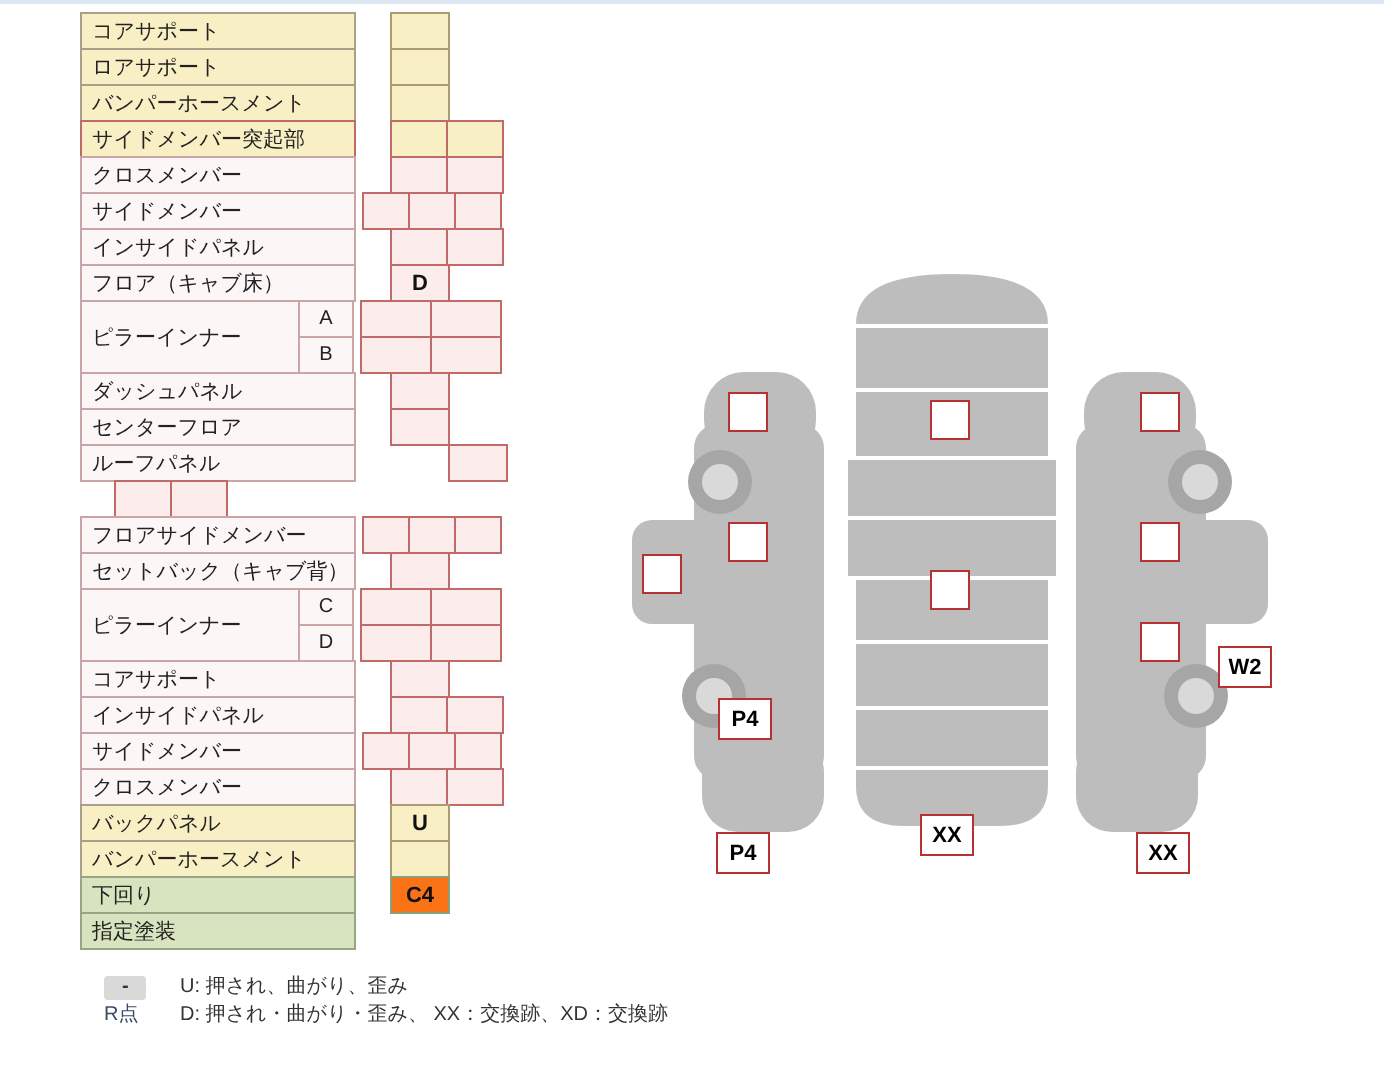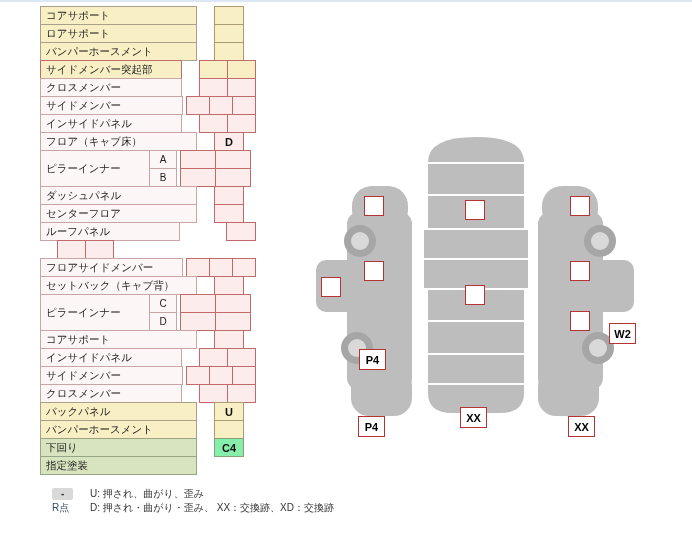--- a/index.html
+++ b/index.html
@@ -5,21 +5,21 @@
   html,body{margin:0;padding:0;background:#fff;}
   .stage{position:relative;width:692px;height:535px;background:#fff;overflow:hidden;
          font-family:"Liberation Sans",sans-serif;}
   .topline{position:absolute;left:0;top:0;width:692px;height:2px;background:#dde7f3;}
 
   
   .ptable{position:absolute;left:40px;top:6px;width:216px;}
   .trow{display:flex;height:19px;margin-top:-1px;}
   .trow:first-child{margin-top:0;}
   .trow.pillar{height:37px;}
-  .tlabel{width:157px;box-sizing:border-box;border:1px solid #b9a8a8;display:flex;
+  .tlabel{width:138px;box-sizing:border-box;border:1px solid #b9a8a8;display:flex;
           align-items:center;padding-left:5px;font-size:10.5px;color:#222;white-space:nowrap;overflow:hidden;}
   .tlabel.half{width:110px;}
   .subcol{display:flex;flex-direction:column;}
   .subrow{display:flex;height:19px;margin-top:-1px;}
   .subrow:first-child{margin-top:0;}
   .sublabel{width:28px;margin-left:-1px;box-sizing:border-box;border:1px solid #c9a5a5;
             background:#fdf6f6;display:flex;align-items:center;justify-content:center;
             font-size:10px;color:#222;}
   .tcells{display:flex;}
   .cell{height:19px;margin-left:-1px;box-sizing:border-box;border:1px solid #c06a6a;
@@ -29,21 +29,21 @@
   .v-s1r{margin-left:47px} .v-s1r .cell{width:30px}
   .v-d2{margin-left:18px}  .v-d2 .cell{width:29px}
   .v-t3{margin-left:4px}   .v-t3 .cell{width:24px}
   .v-w2{margin-left:4px}   .v-w2 .cell{width:36px}
 
   .theme-yellow .tlabel{background:#f9efc4;border-color:#a9a089;}
   .theme-yellow .cell{background:#f9efc4;border-color:#ab9b72;}
   .theme-pink .tlabel{background:#fdf6f6;border-color:#c9a5a5;}
   .theme-pink .cell{background:#fdecec;}
   .theme-green .tlabel{background:#d8e4bf;border-color:#98a585;}
-  .theme-green .cell{background:#86efac;border-color:#8ba077;}
+  .theme-green .cell{background:#f97316;border-color:#8ba077;}
   .border-red .tlabel,.border-red .cell{border-color:#c06a6a;}
 
   
   .diagram{position:absolute;left:300px;top:130px;width:350px;height:295px;}
   .diagram svg{position:absolute;left:0;top:0;}
   .marker{position:absolute;box-sizing:border-box;background:#fff;border:1px solid #b73333;
           display:flex;align-items:center;justify-content:center;
           font-size:11px;font-weight:bold;color:#000;width:20px;height:20px;}
   .marker.labeled{width:auto;min-width:27px;height:21px;padding:0 3px;margin-top:45px;}
 

